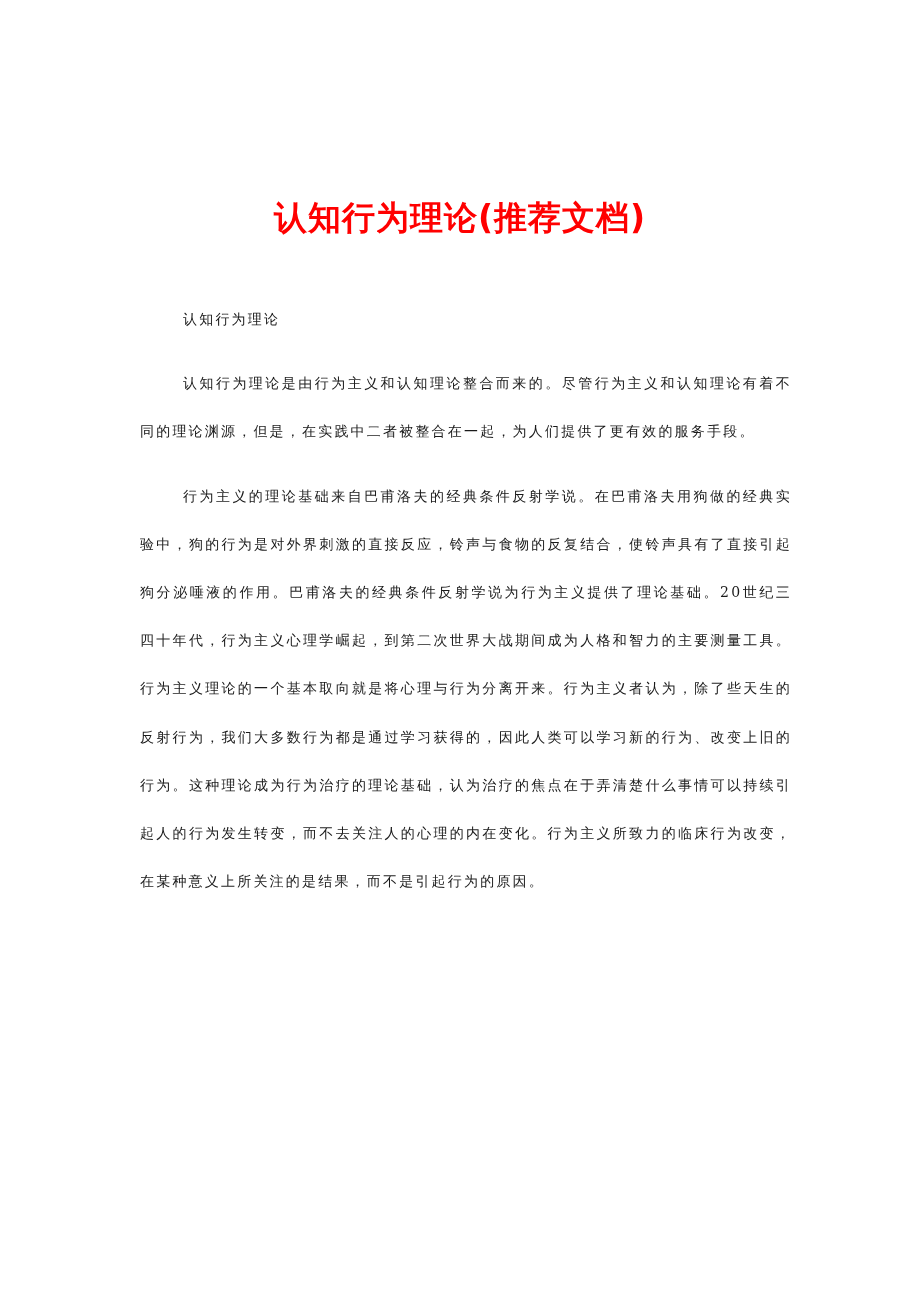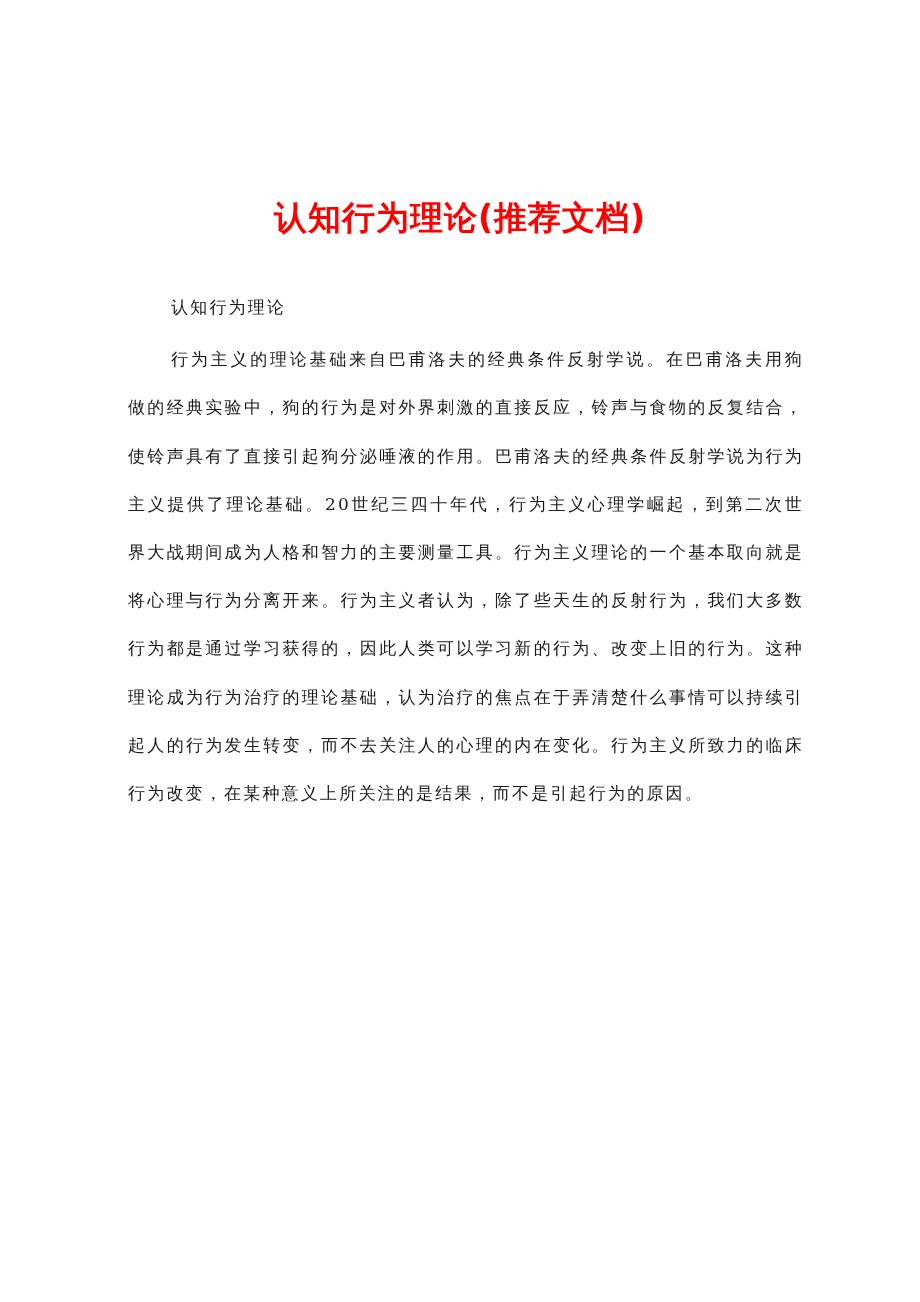--- a/index.html
+++ b/index.html
@@ -24,30 +24,31 @@
       font-family: "DejaVu Sans", "Liberation Sans", sans-serif;
       margin: 0;
     }
     .body-text {
       position: absolute;
       left: 124px;
       top: 279px;
       width: 684px;
     }
     .para {
-      margin: 4px;
-      font-size: 17px;
+      margin: 16px;
+      font-size: 14px;
       line-height: 48.2px;
       text-indent: 43px;
       text-align: justify;
       letter-spacing: 2.2px;
     }
   </style>
 </head>
 <body>
 
 <div class="page">
   <h1 class="title">认知行为理论(推荐文档)</h1>
   <div class="body-text">
     <p class="para">认知行为理论</p>
+    <p class="para">认知行为理论是由行为主义和认知理论整合而来的。尽管行为主义和认知理论有着不同的理论渊源，但是，在实践中二者被整合在一起，为人们提供了更有效的服务手段。</p>
     <p class="para">行为主义的理论基础来自巴甫洛夫的经典条件反射学说。在巴甫洛夫用狗做的经典实验中，狗的行为是对外界刺激的直接反应，铃声与食物的反复结合，使铃声具有了直接引起狗分泌唾液的作用。巴甫洛夫的经典条件反射学说为行为主义提供了理论基础。20世纪三四十年代，行为主义心理学崛起，到第二次世界大战期间成为人格和智力的主要测量工具。行为主义理论的一个基本取向就是将心理与行为分离开来。行为主义者认为，除了些天生的反射行为，我们大多数行为都是通过学习获得的，因此人类可以学习新的行为、改变上旧的行为。这种理论成为行为治疗的理论基础，认为治疗的焦点在于弄清楚什么事情可以持续引起人的行为发生转变，而不去关注人的心理的内在变化。行为主义所致力的临床行为改变，在某种意义上所关注的是结果，而不是引起行为的原因。</p>
   </div>
 </div>
 
 </body></html>

